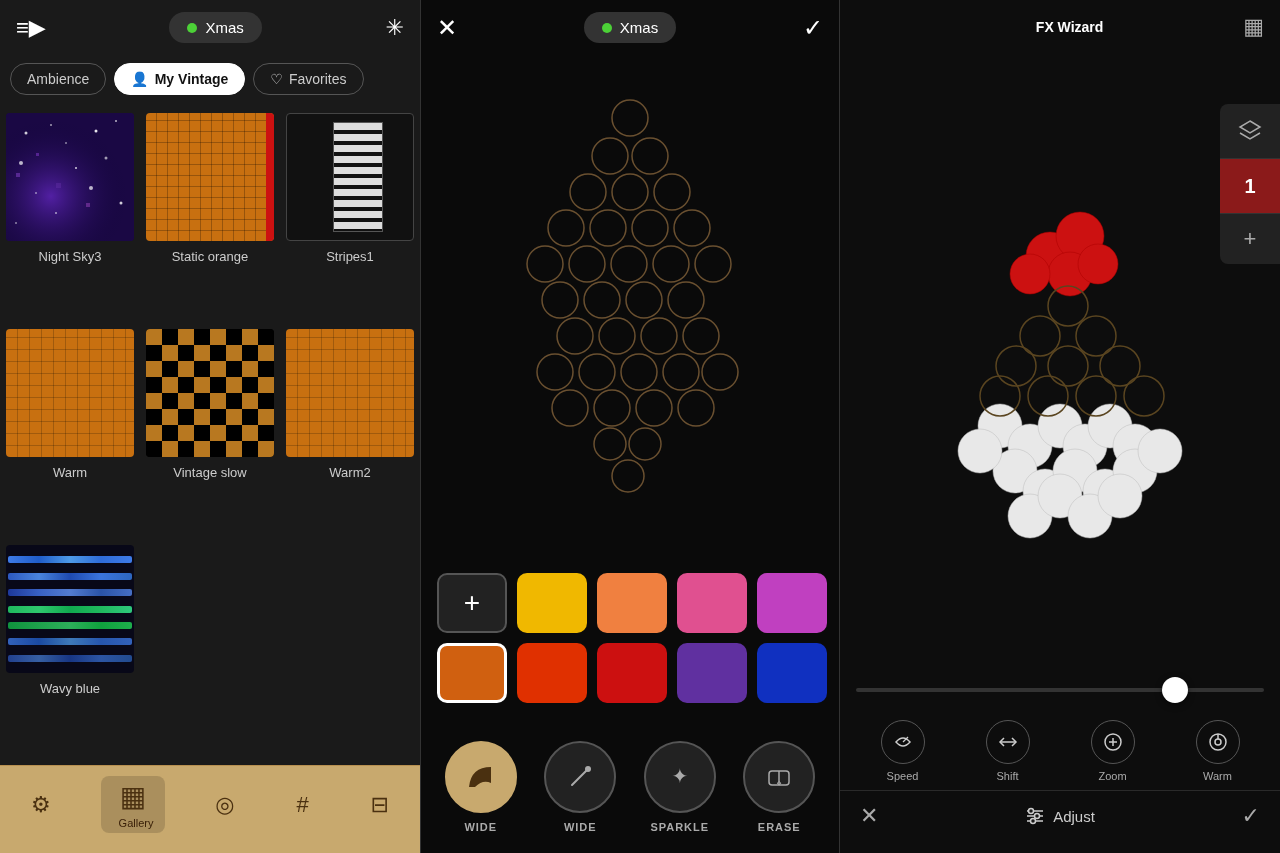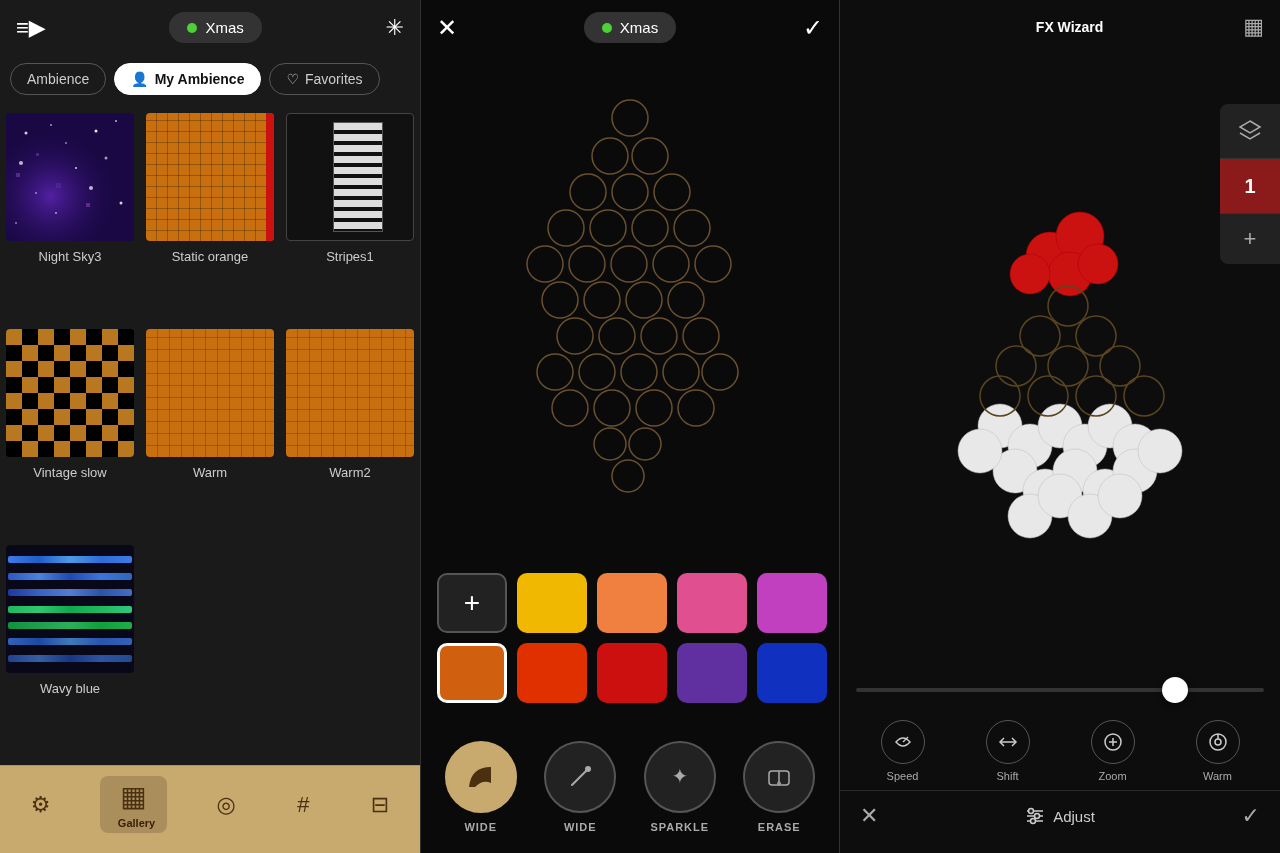--- a/index.html
+++ b/index.html
@@ -167,21 +167,21 @@
     }
 
     .nav-icon {
       font-size: 22px;
       color: #4a3010;
     }
 
     .nav-label {
       font-size: 11px;
       color: #3a2008;
-      font-weight: 700;
+      font-weight: 400;
       padding-left: 6px;
     }
 
     
     .panel-middle {
       width: 420px;
       height: 853px;
       background: #0a0a0a;
       display: flex;
       flex-direction: column;
@@ -475,21 +475,21 @@
     </div>
     <span class="sparkle-icon">✳</span>
   </div>
 
   <div class="tab-bar">
     <button class="tab-btn">
       <span>Ambience</span>
     </button>
     <button class="tab-btn active">
       <span>👤</span>
-      <span>My Ambience</span>
+      <span>My Vintage</span>
     </button>
     <button class="tab-btn">
       <span>♡</span>
       <span>Favorites</span>
     </button>
   </div>
 
   <div class="effects-grid">
 
     <div class="effect-item">
@@ -531,20 +531,27 @@
         <div style="position:absolute;right:0;top:0;bottom:0;width:8px;background:#cc1111;"></div>
       </div>
       <span class="effect-label">Static orange</span>
     </div>
 
     <div class="effect-item">
       <div class="effect-thumb" style="background:#111; position:relative; border:1px solid #444;">
         <div style="position:absolute;right:30px;top:8px;width:50px;bottom:8px;background:repeating-linear-gradient(180deg,#ddd 0px,#ddd 7px,#111 7px,#111 11px);border:1px solid #555;"></div>
       </div>
       <span class="effect-label">Stripes1</span>
+    </div>
+
+    <div class="effect-item">
+      <div class="effect-thumb" style="background:#c87010; position:relative; overflow:hidden;">
+        <div style="position:absolute;inset:0;background-image:repeating-linear-gradient(0deg,transparent,transparent 11px,rgba(0,0,0,0.2) 11px,rgba(0,0,0,0.2) 12px),repeating-linear-gradient(90deg,transparent,transparent 11px,rgba(0,0,0,0.2) 11px,rgba(0,0,0,0.2) 12px);"></div>
+      </div>
+      <span class="effect-label">Warm</span>
     </div>
 
     <div class="effect-item">
       <div class="effect-thumb" style="background:#000; position:relative; overflow:hidden;">
         <svg viewBox="0 0 128 128" width="128" height="128" xmlns="http://www.w3.org/2000/svg">
           <rect width="128" height="128" fill="#000"></rect>
 
           <rect x="0" y="0" width="16" height="16" fill="#b87820"></rect>
           <rect x="32" y="0" width="16" height="16" fill="#b87820"></rect>
           <rect x="64" y="0" width="16" height="16" fill="#b87820"></rect>
@@ -579,27 +586,20 @@
           <rect x="112" y="112" width="16" height="16" fill="#b87820"></rect>
         </svg>
       </div>
       <span class="effect-label">Vintage slow</span>
     </div>
 
     <div class="effect-item">
       <div class="effect-thumb" style="background:#c87010; position:relative; overflow:hidden;">
         <div style="position:absolute;inset:0;background-image:repeating-linear-gradient(0deg,transparent,transparent 11px,rgba(0,0,0,0.2) 11px,rgba(0,0,0,0.2) 12px),repeating-linear-gradient(90deg,transparent,transparent 11px,rgba(0,0,0,0.2) 11px,rgba(0,0,0,0.2) 12px);"></div>
       </div>
-      <span class="effect-label">Warm</span>
-    </div>
-
-    <div class="effect-item">
-      <div class="effect-thumb" style="background:#c87010; position:relative; overflow:hidden;">
-        <div style="position:absolute;inset:0;background-image:repeating-linear-gradient(0deg,transparent,transparent 11px,rgba(0,0,0,0.2) 11px,rgba(0,0,0,0.2) 12px),repeating-linear-gradient(90deg,transparent,transparent 11px,rgba(0,0,0,0.2) 11px,rgba(0,0,0,0.2) 12px);"></div>
-      </div>
       <span class="effect-label">Warm2</span>
     </div>
 
     <div class="effect-item">
       <div class="effect-thumb" style="background:#080818; position:relative; overflow:hidden;">
         <div style="position:absolute;inset:0;display:flex;flex-direction:column;justify-content:space-evenly;padding:4px 2px;gap:2px;">
           <div style="height:7px;background:linear-gradient(90deg,#4488ff,#2266dd,#55aaff,#3377ee,#4488ff);border-radius:2px;opacity:0.9;"></div>
           <div style="height:7px;background:linear-gradient(90deg,#3366dd,#5599ff,#2255cc,#4488ff,#3377dd);border-radius:2px;opacity:0.85;"></div>
           <div style="height:7px;background:linear-gradient(90deg,#2244bb,#4477ee,#6699ff,#3366cc,#5588ee);border-radius:2px;opacity:0.8;"></div>
           <div style="height:7px;background:linear-gradient(90deg,#22cc66,#33dd77,#11bb55,#22cc66,#33dd88);border-radius:2px;opacity:0.9;"></div>

